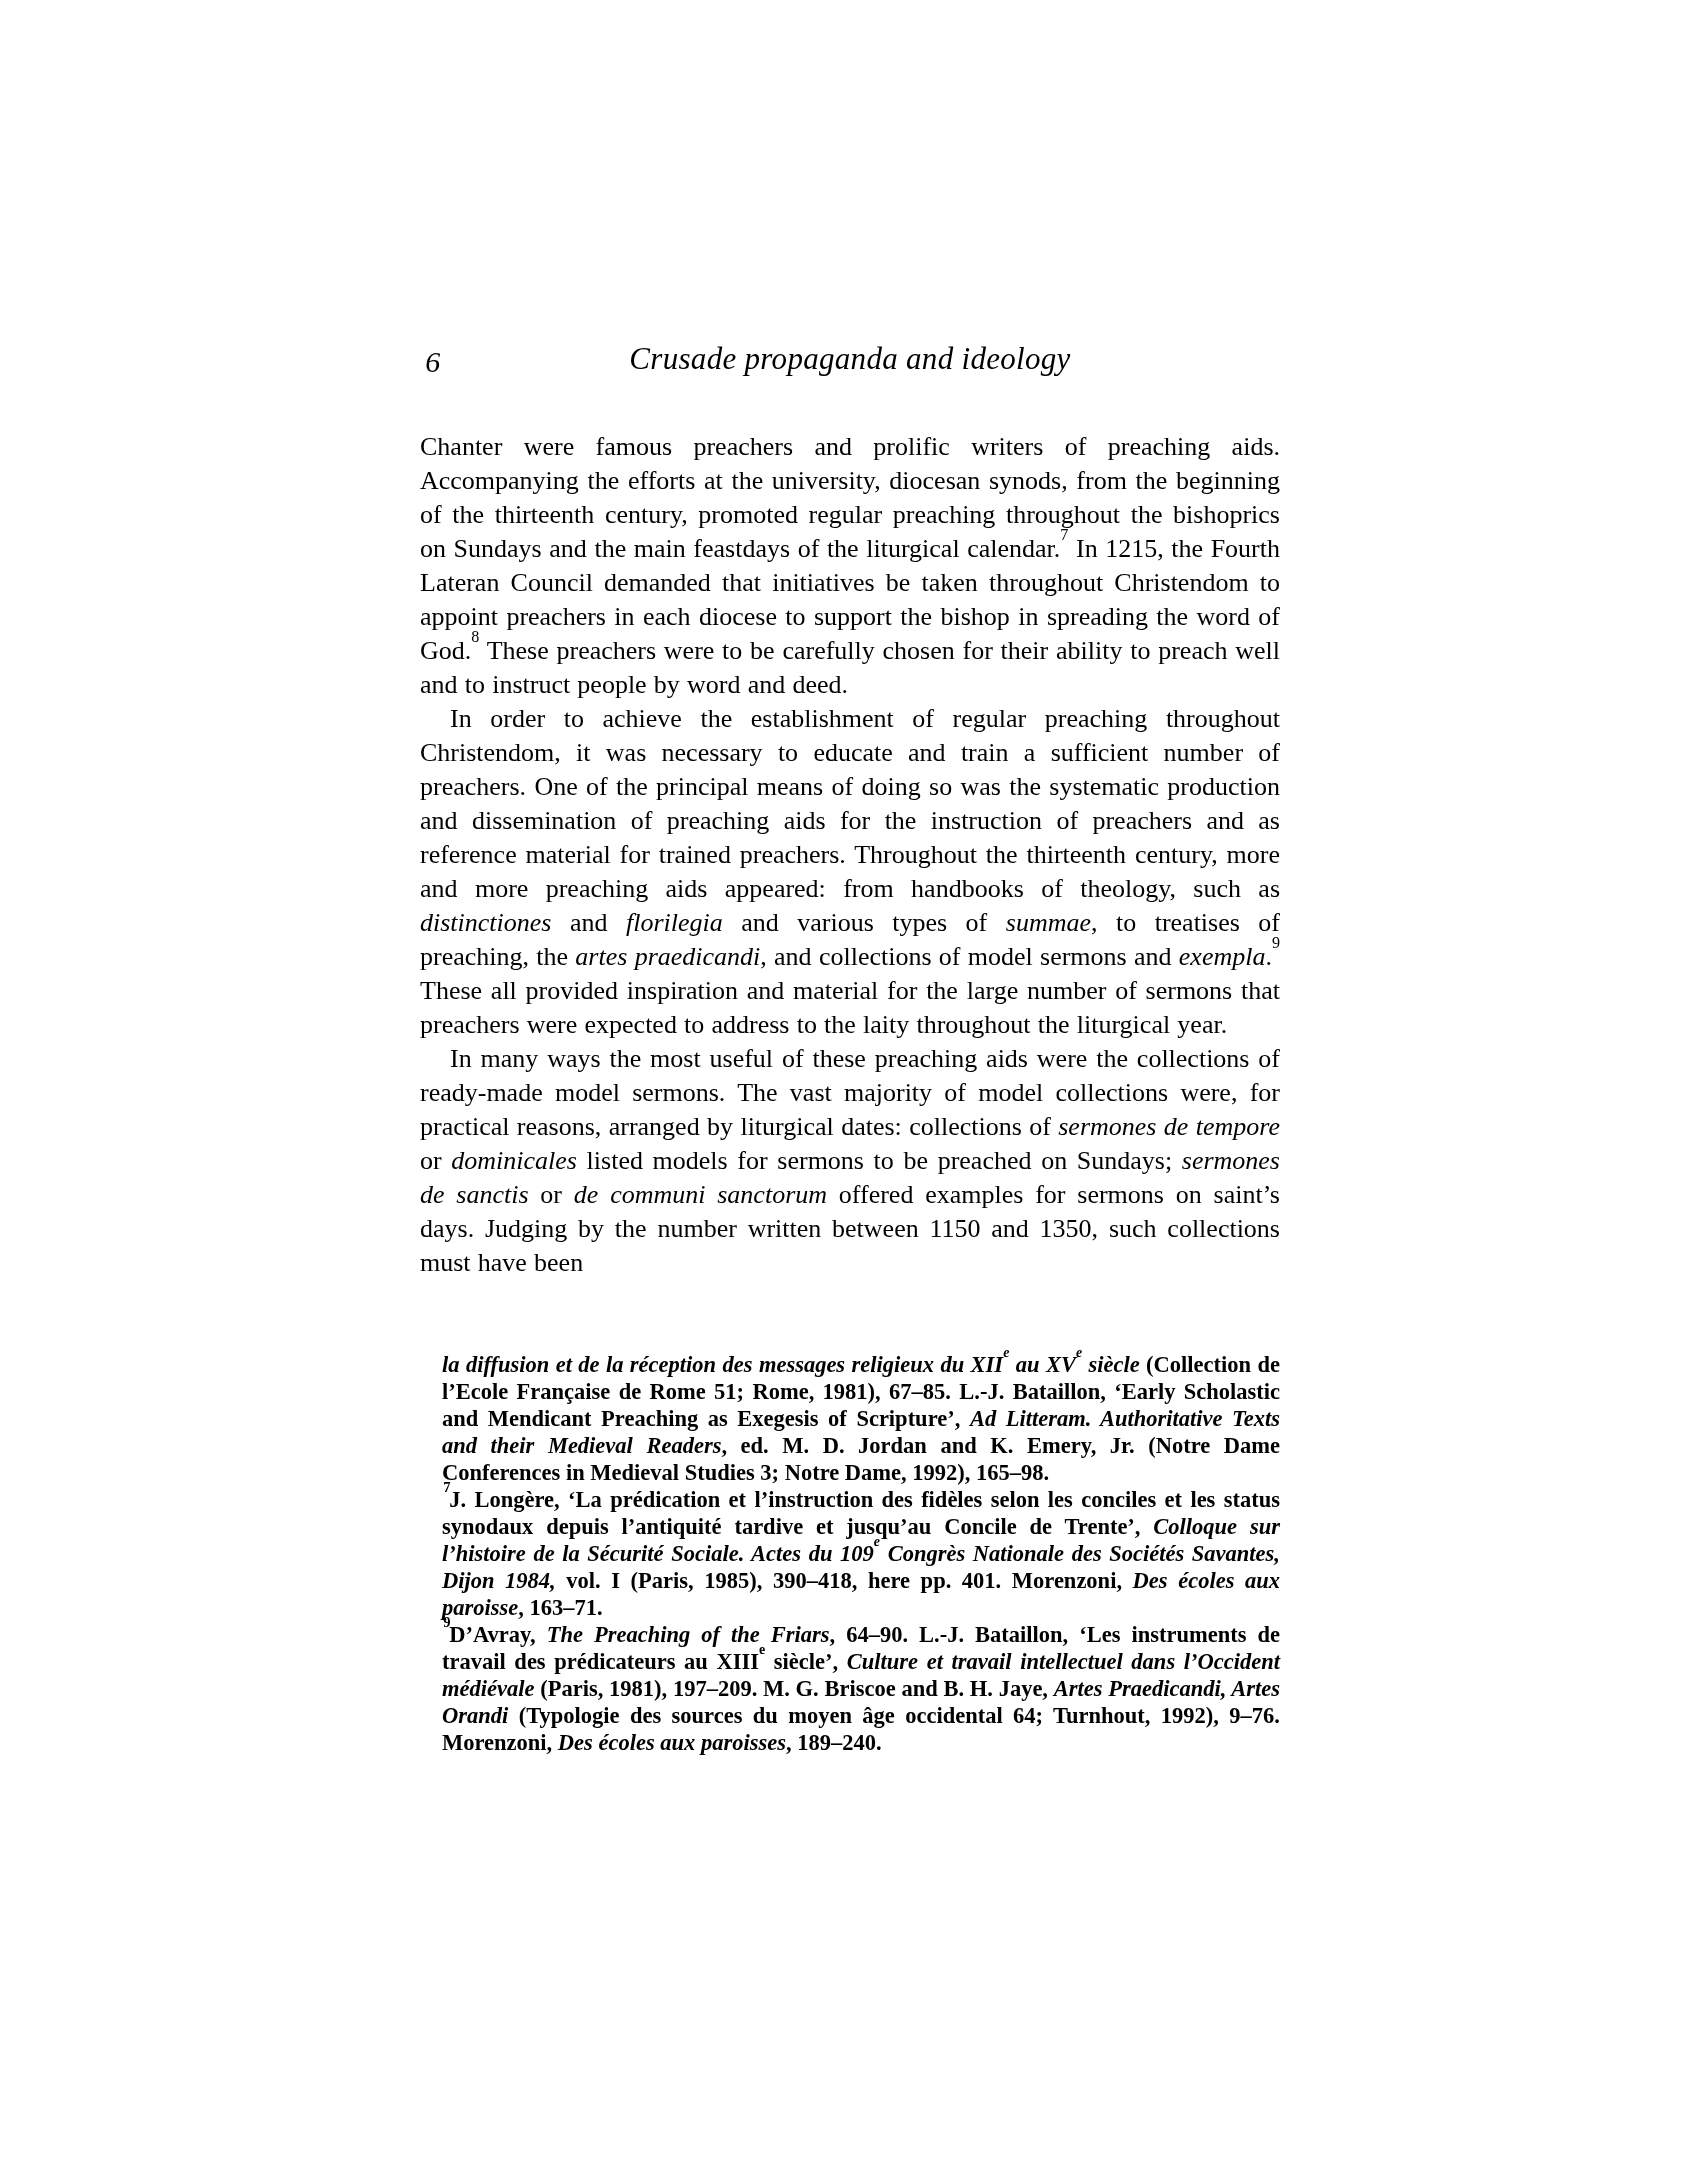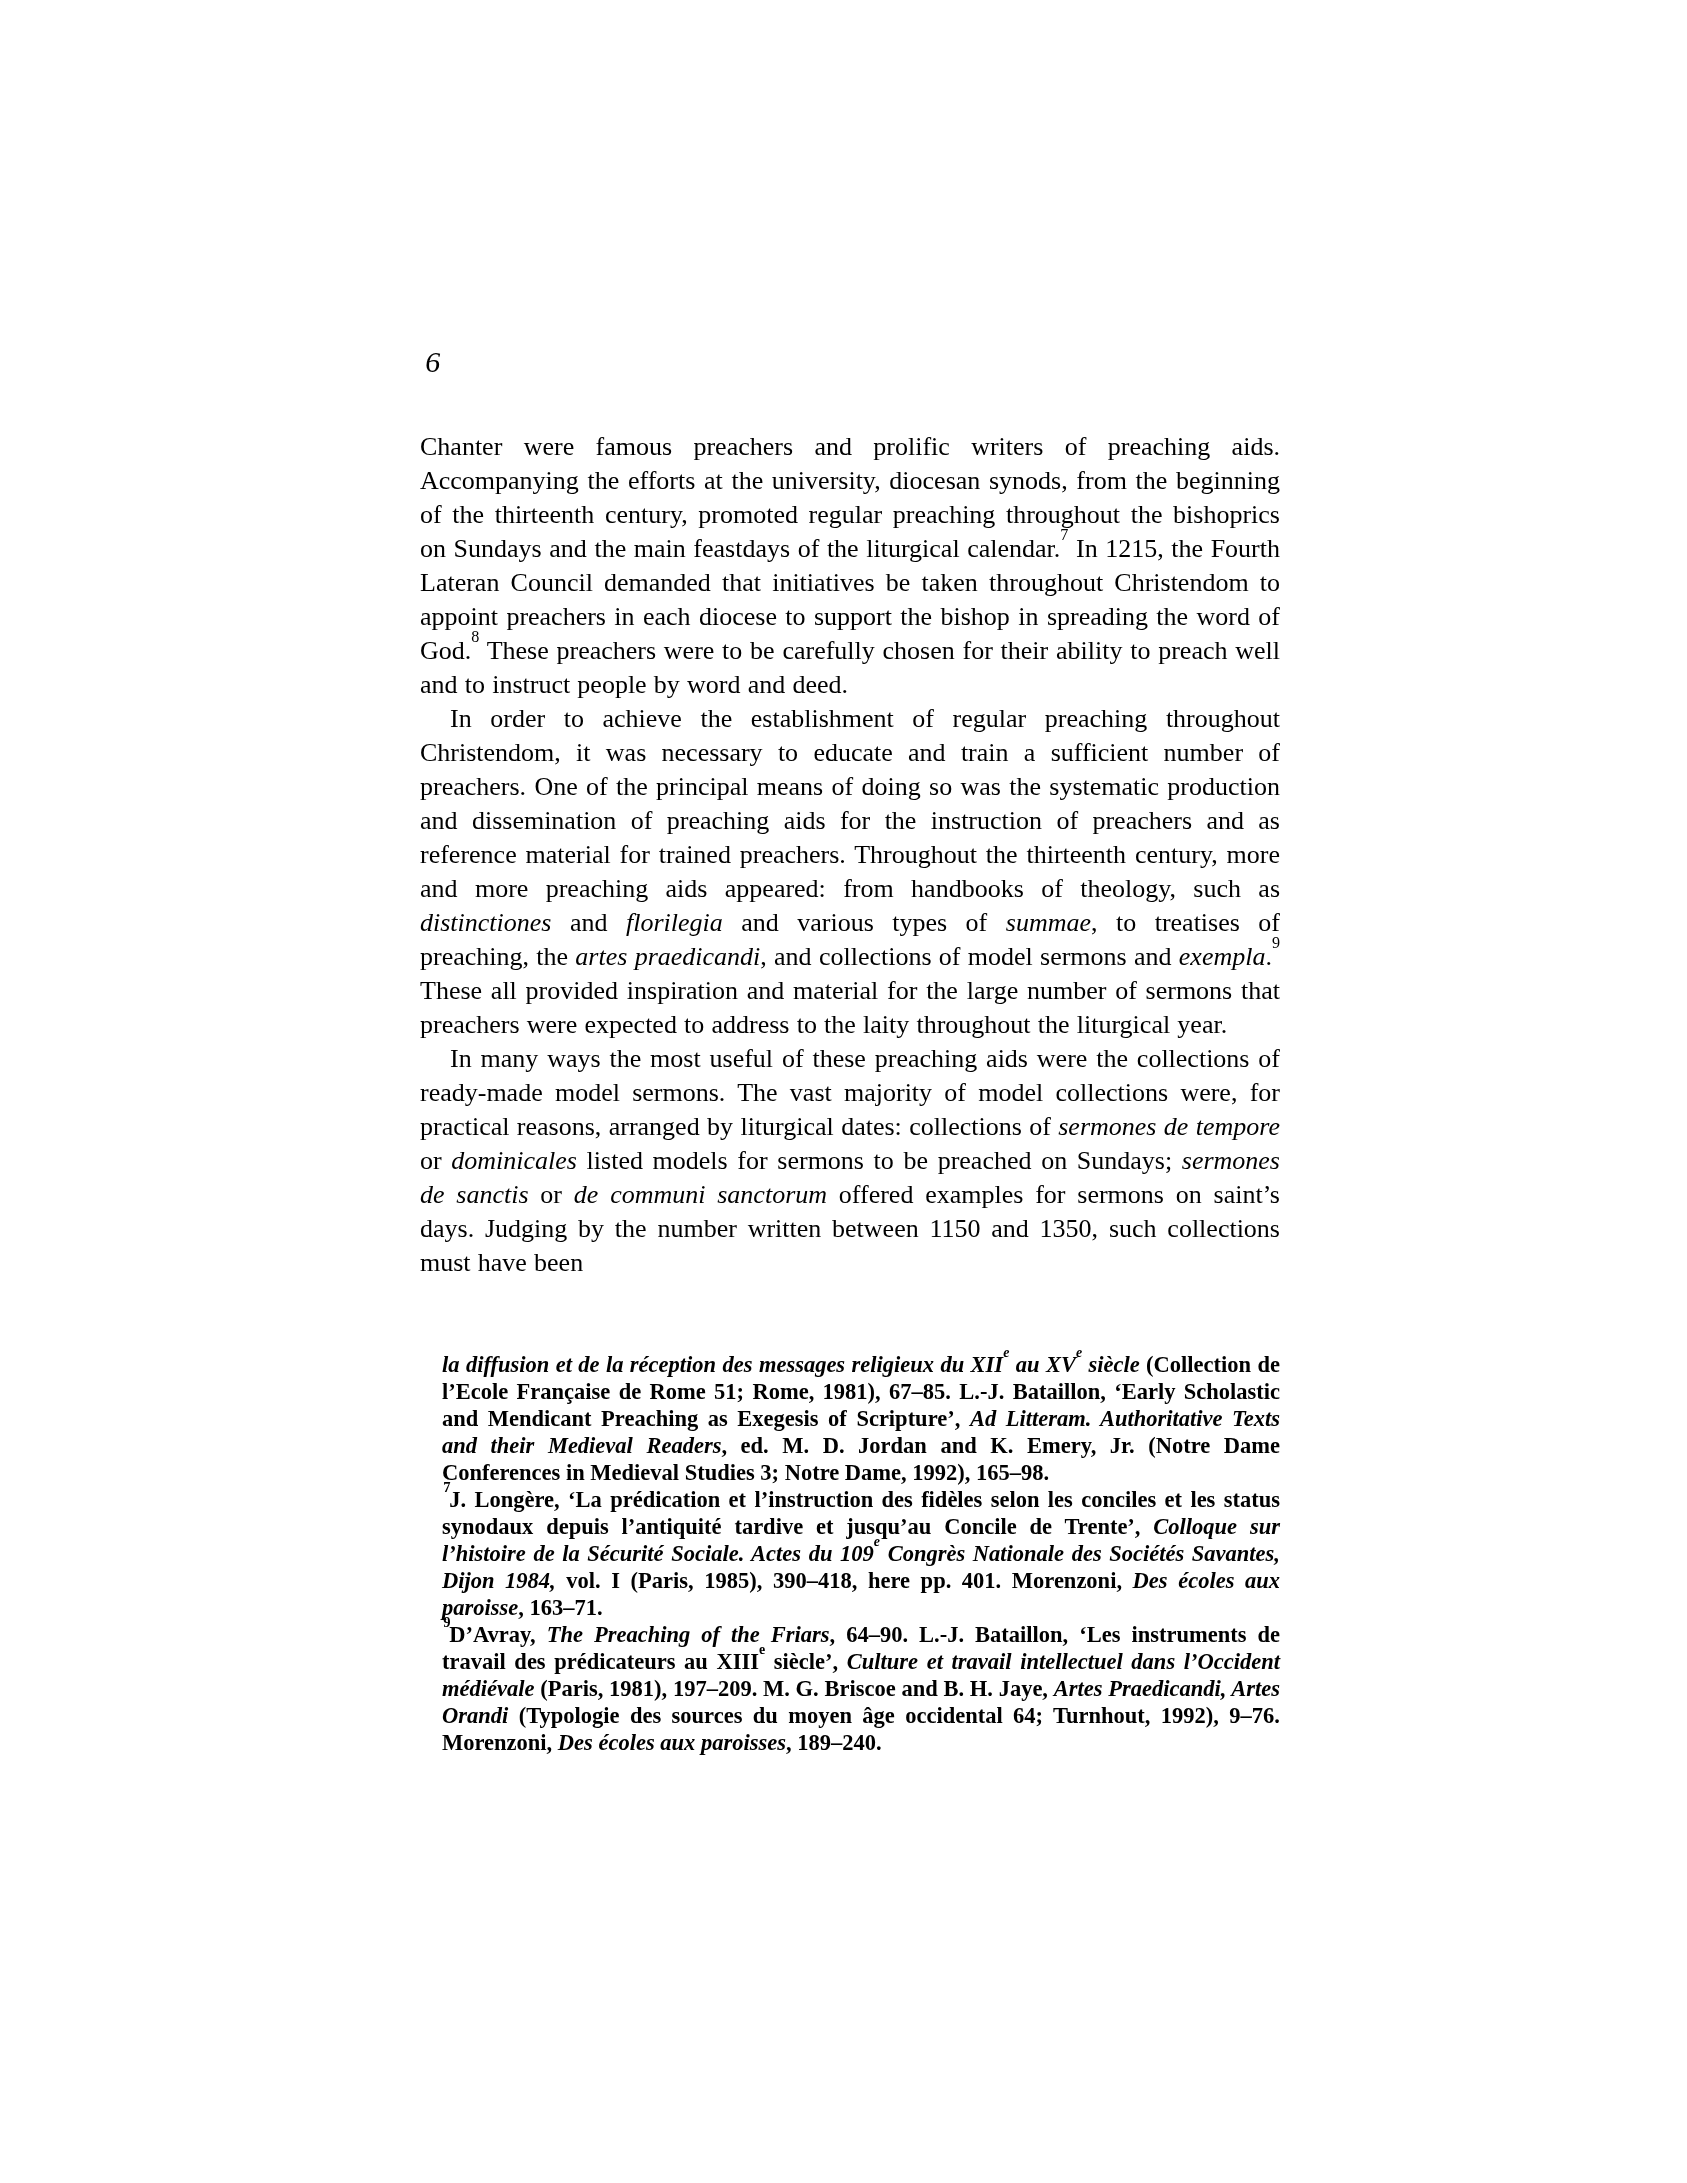--- a/index.html
+++ b/index.html
@@ -77,20 +77,21 @@
     font-style: italic;
   }
 </style>
 </head>
 <body>
 
 <div class="text-block">
 
   <div class="page-header">
     <span class="page-number">6</span>
+    <div class="running-title">Crusade propaganda and ideology</div>
   </div>
 
   <div class="body-text">
       <p><span>Chanter were famous preachers and prolific writers of preaching aids. Accompanying the efforts at the university, diocesan synods, from the beginning of the thirteenth century, promoted regular preaching throughout the bishoprics on Sundays and the main feastdays of the liturgical calendar.</span><sup>7</sup><span> In 1215, the Fourth Lateran Council demanded that initiatives be taken throughout Christendom to appoint preachers in each diocese to support the bishop in spreading the word of God.</span><sup>8</sup><span> These preachers were to be carefully chosen for their ability to preach well and to instruct people by word and deed.</span></p>
       <p class="indented"><span>In order to achieve the establishment of regular preaching throughout Christendom, it was necessary to educate and train a sufficient number of preachers. One of the principal means of doing so was the systematic production and dissemination of preaching aids for the instruction of preachers and as reference material for trained preachers. Throughout the thirteenth century, more and more preaching aids appeared: from handbooks of theology, such as </span><span class="it">distinctiones</span><span> and </span><span class="it">florilegia</span><span> and various types of </span><span class="it">summae</span><span>, to treatises of preaching, the </span><span class="it">artes praedicandi</span><span>, and collections of model sermons and </span><span class="it">exempla</span><span>.</span><sup>9</sup><span> These all provided inspiration and material for the large number of sermons that preachers were expected to address to the laity throughout the liturgical year.</span></p>
       <p class="indented"><span>In many ways the most useful of these preaching aids were the collections of ready-made model sermons. The vast majority of model collections were, for practical reasons, arranged by liturgical dates: collections of </span><span class="it">sermones de tempore</span><span> or </span><span class="it">dominicales</span><span> listed models for sermons to be preached on Sundays; </span><span class="it">sermones de sanctis</span><span> or </span><span class="it">de communi sanctorum</span><span> offered examples for sermons on saint’s days. Judging by the number written between 1150 and 1350, such collections must have been</span></p>
     </div>
 
   <div class="footnotes">
       <div class="footnote"><span class="it">la diffusion et de la réception des messages religieux du XII</span><sup class="it">e</sup><span class="it"> au XV</span><sup class="it">e</sup><span class="it"> siècle</span><span> (Collection de l’Ecole Française de Rome 51; Rome, 1981), 67–85. L.-J. Bataillon, ‘Early Scholastic and Mendicant Preaching as Exegesis of Scripture’, </span><span class="it">Ad Litteram. Authoritative Texts and their Medieval Readers</span><span>, ed. M. D. Jordan and K. Emery, Jr. (Notre Dame Conferences in Medieval Studies 3; Notre Dame, 1992), 165–98.</span></div>

